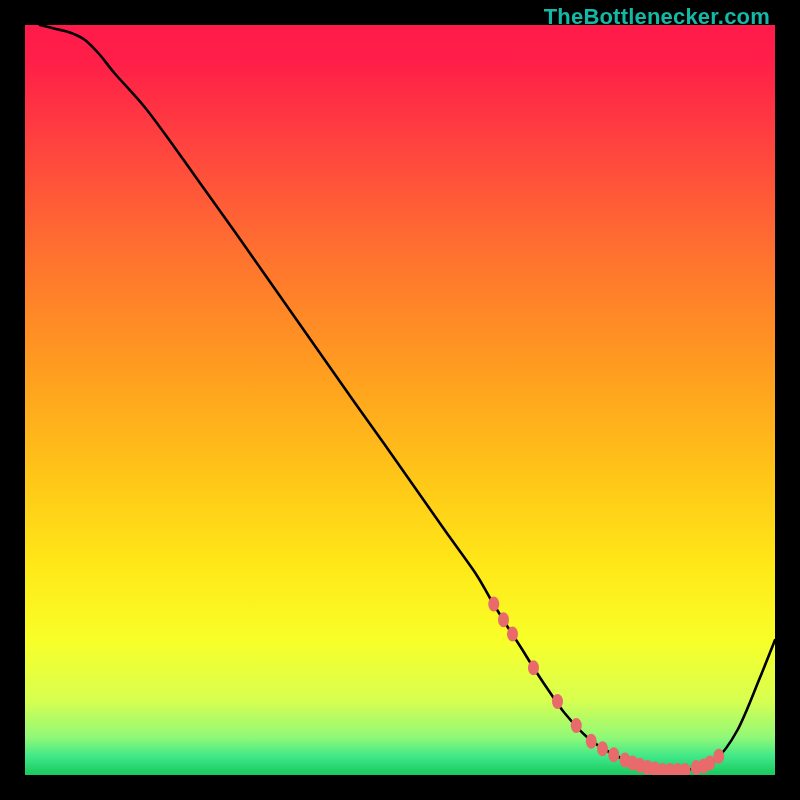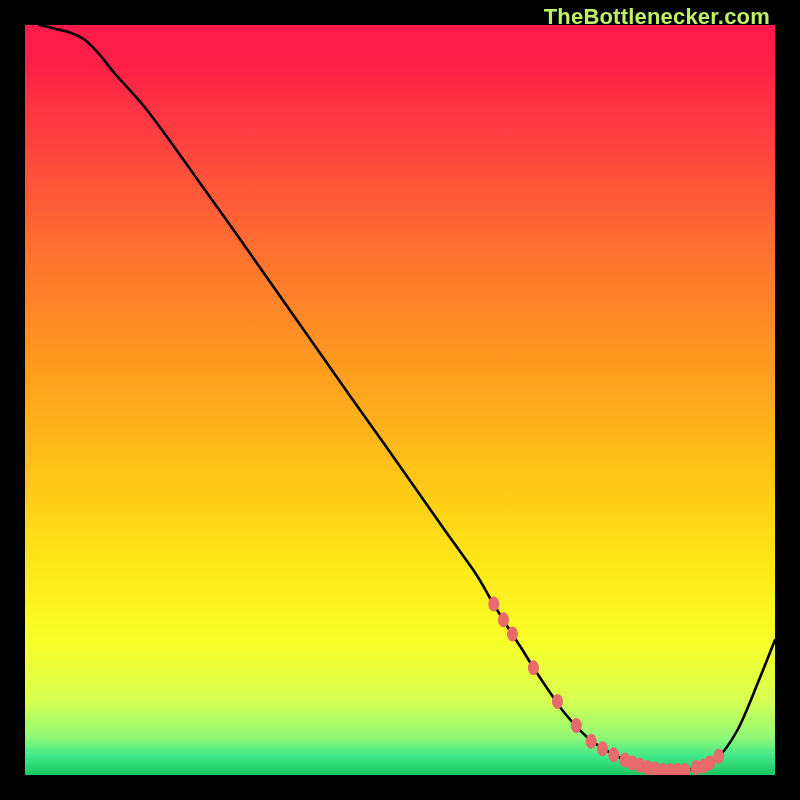--- a/index.html
+++ b/index.html
@@ -23,21 +23,21 @@
     position: absolute;
     left: 0;
     top: 0;
     width: 750px;
     height: 750px;
   }
   .attribution {
     position: absolute;
     top: 4px;
     right: 30px;
-    color: #bef264;
+    color: #14b8a6;
     font-size: 22px;
     font-weight: 600;
     letter-spacing: 0.2px;
   }
   svg { display: block; }
 </style>
 </head>
 <body>
 
 <div class="frame">

